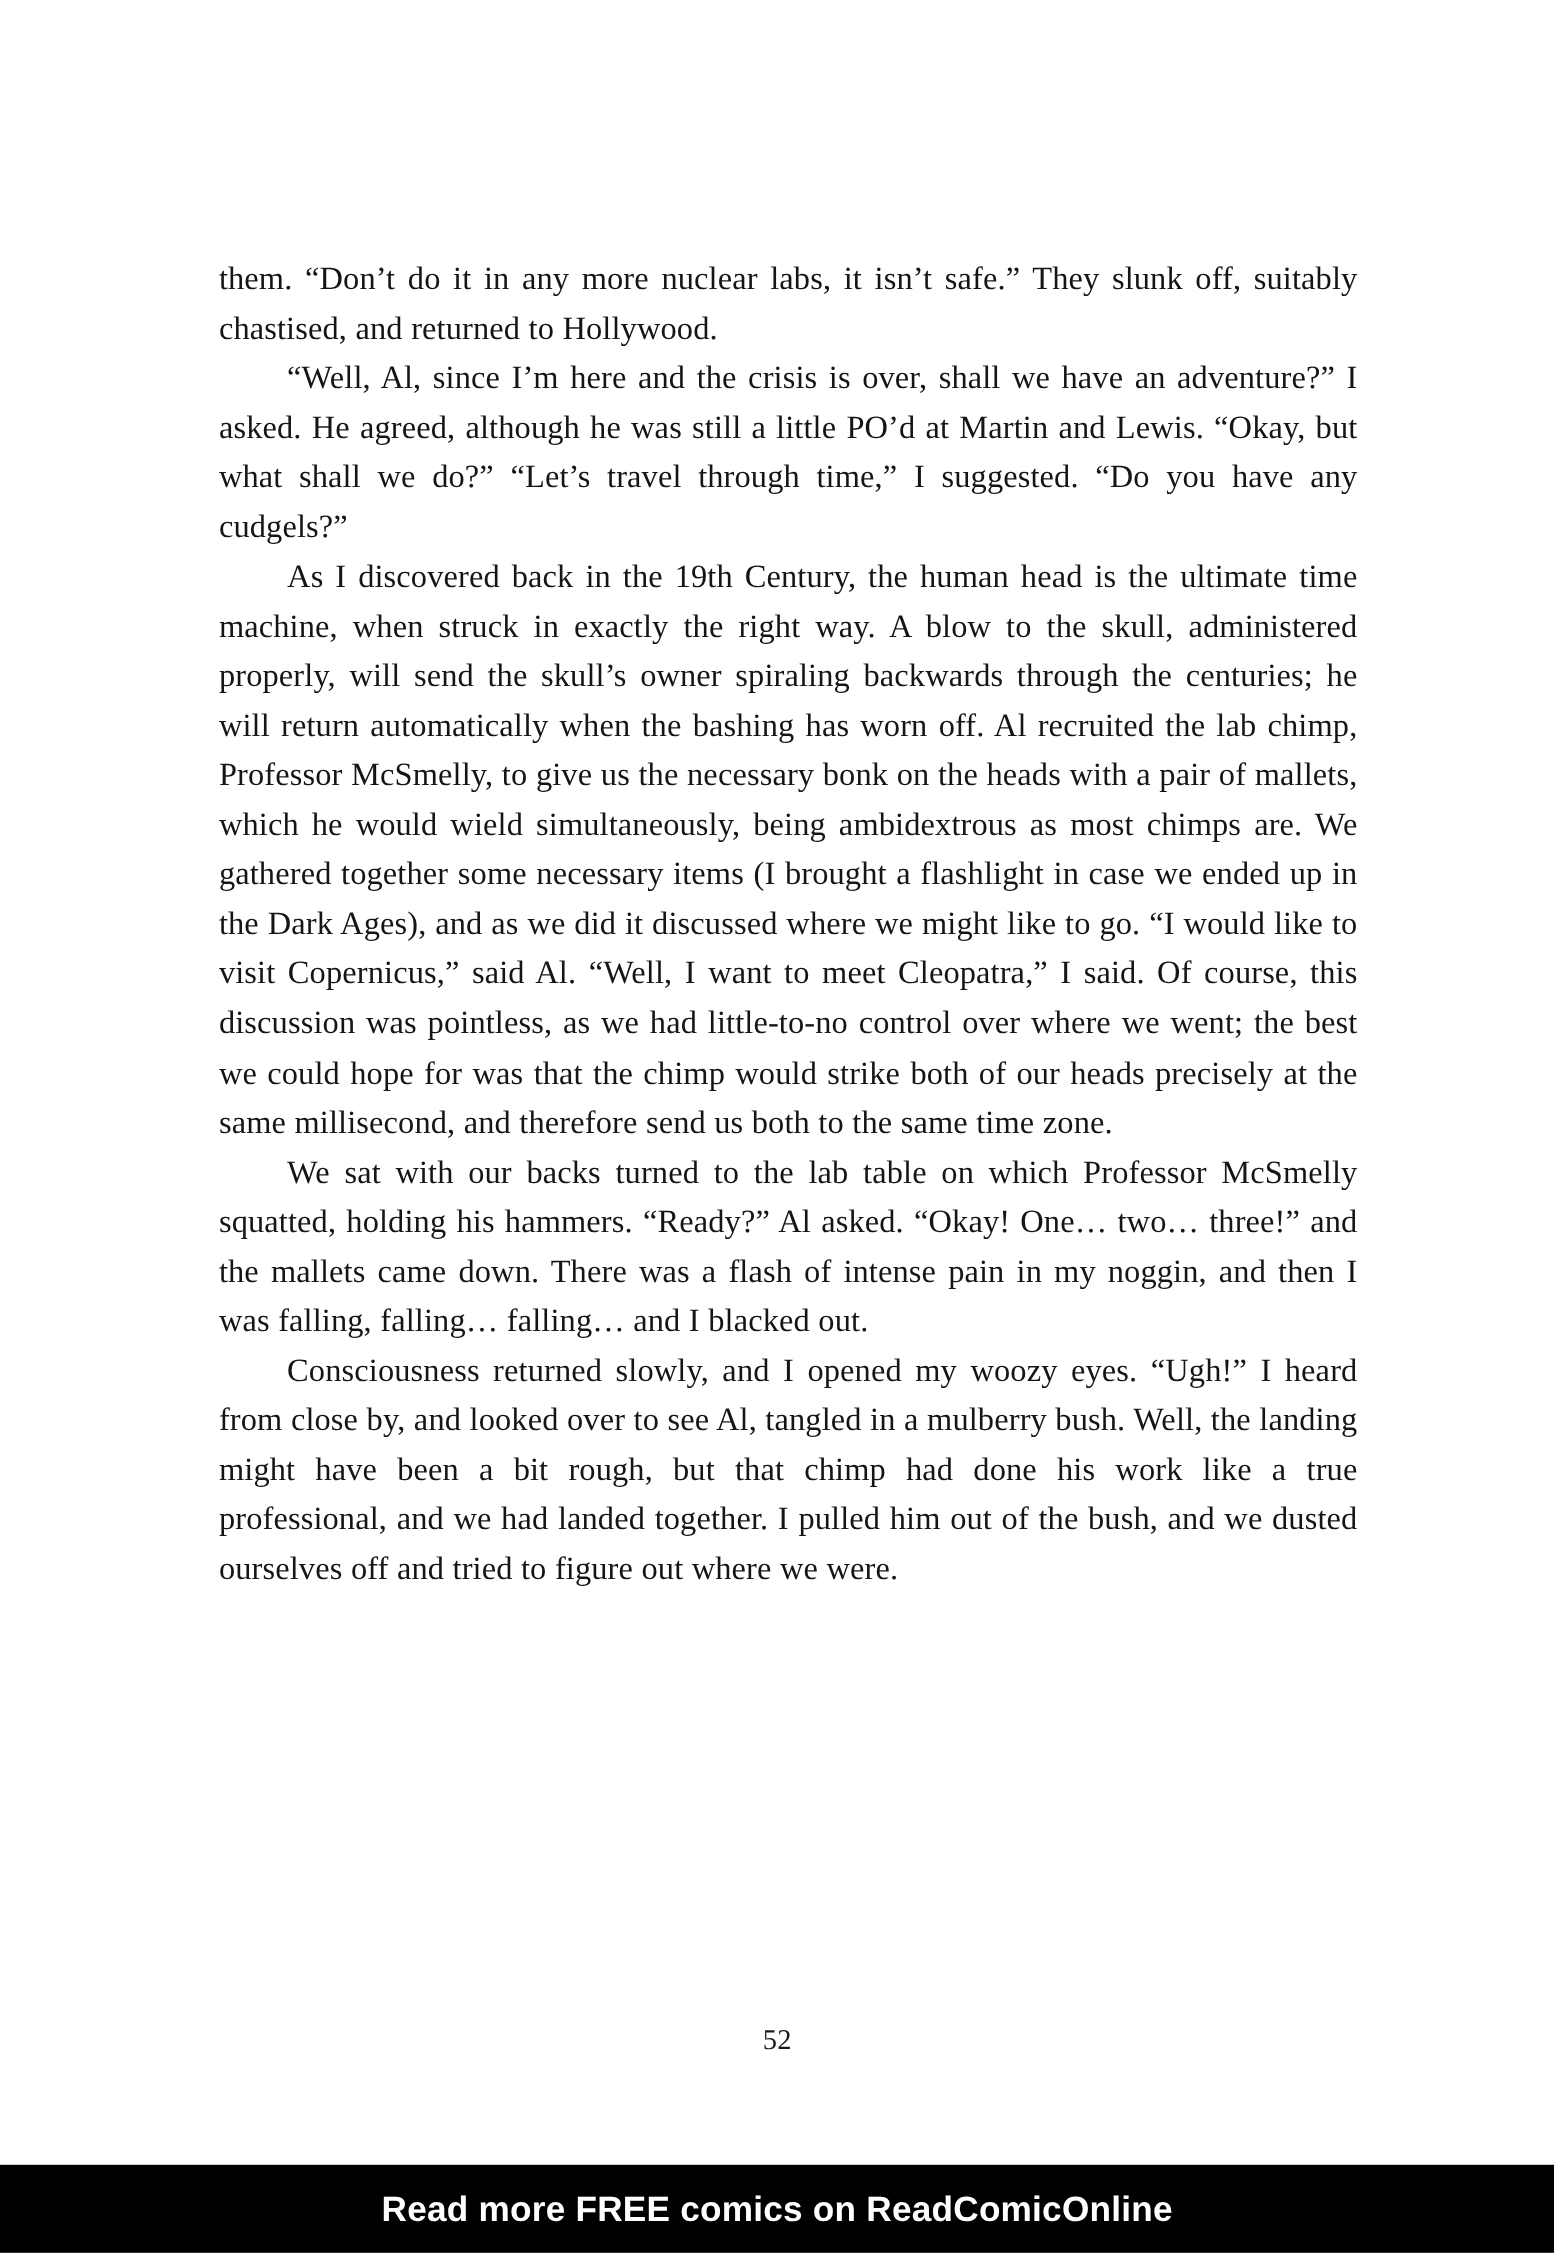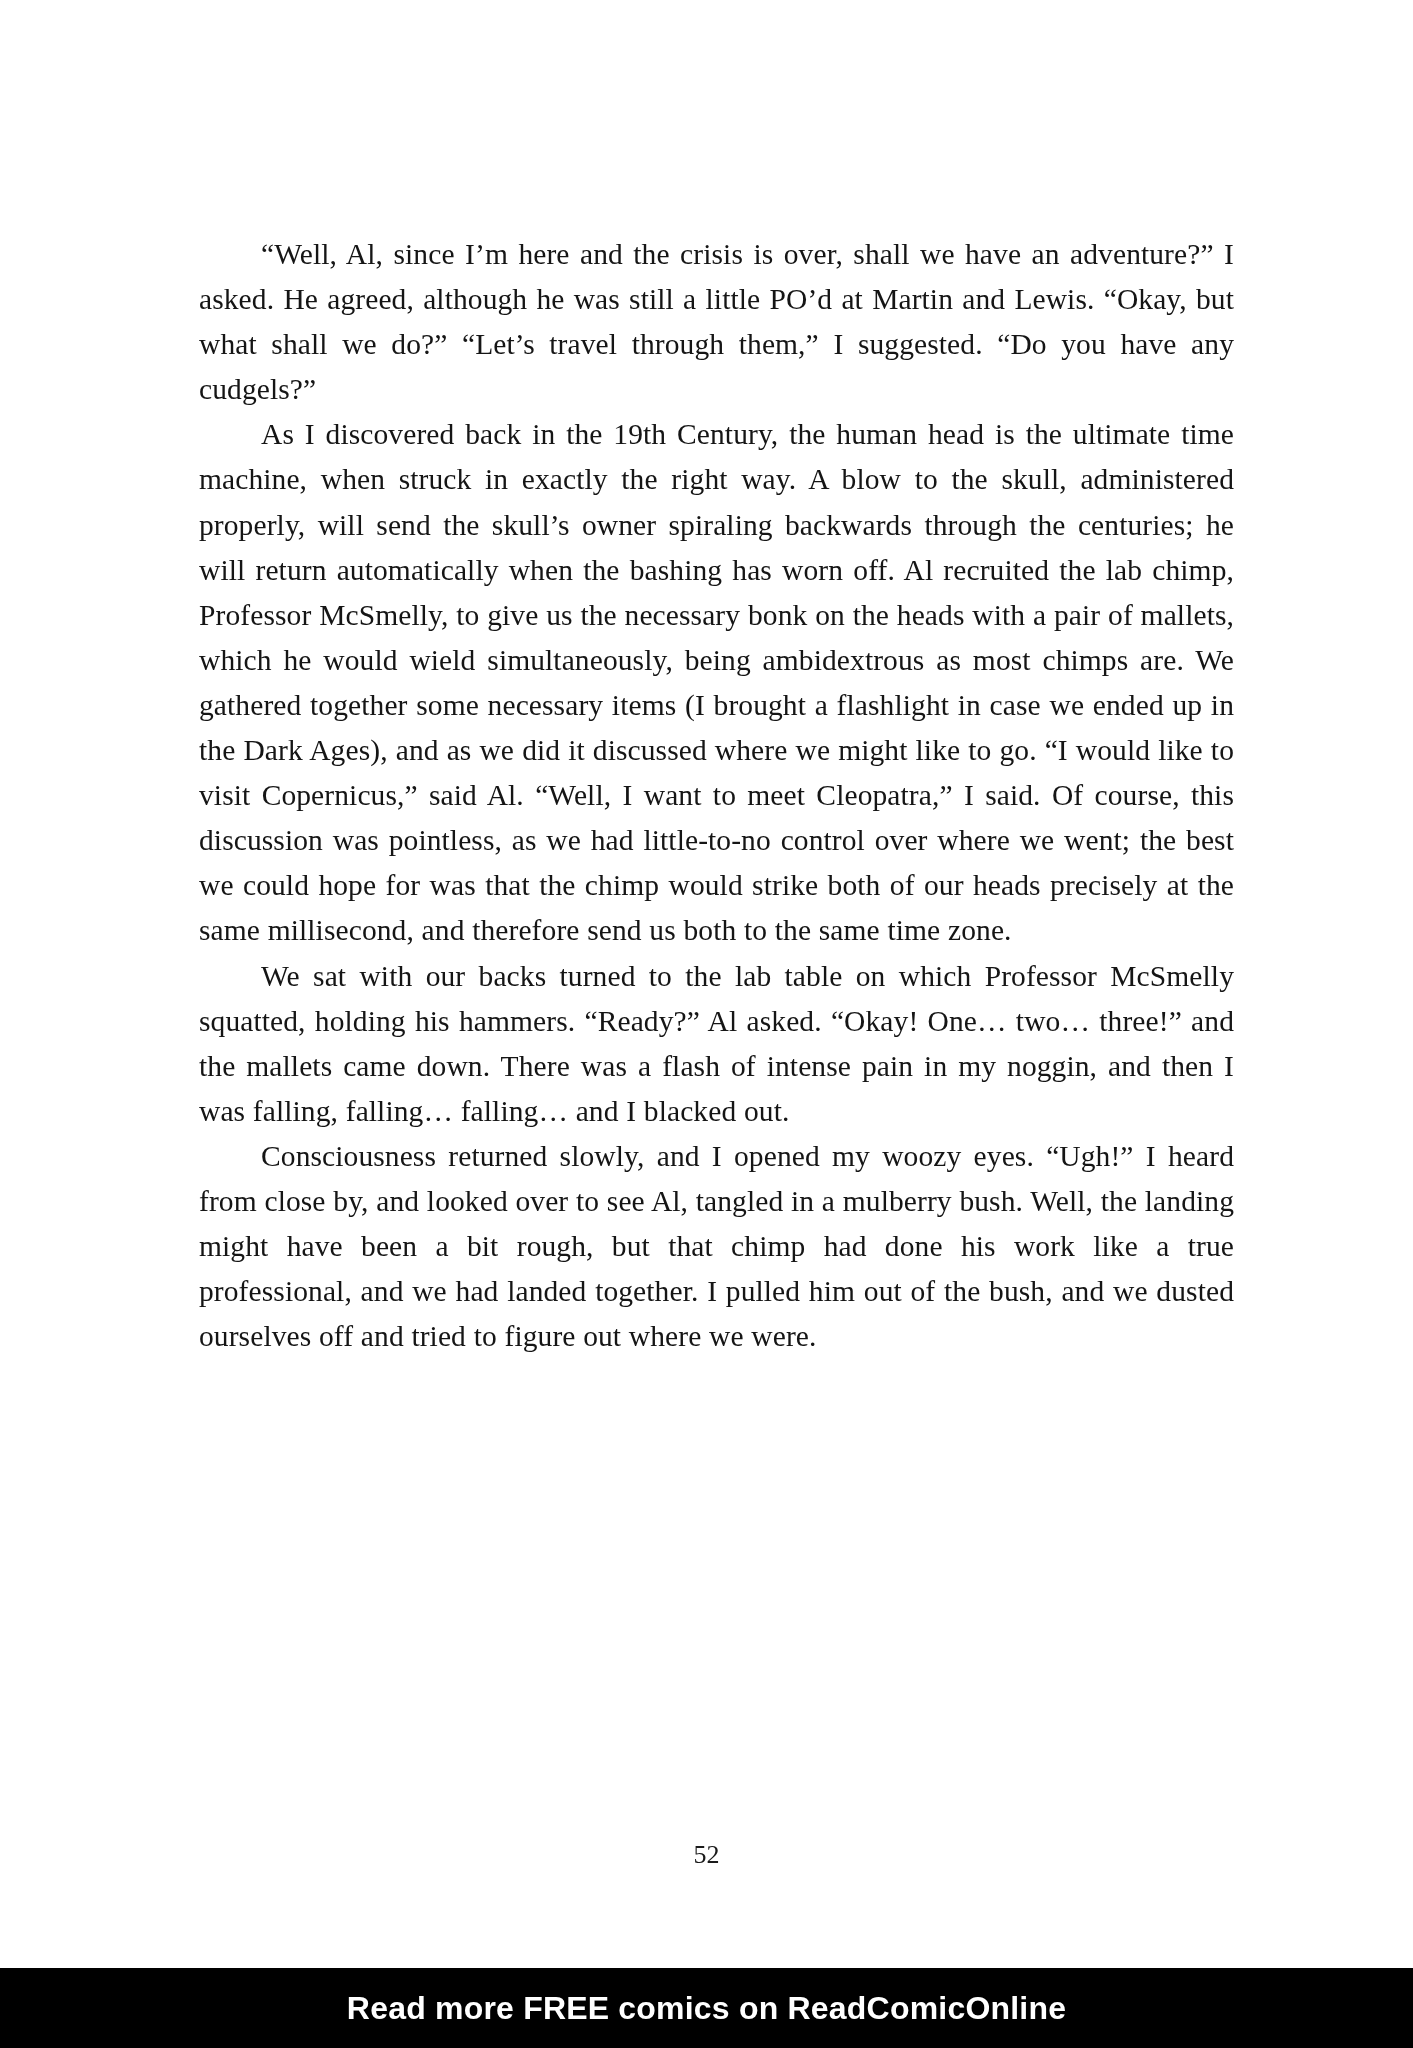--- a/index.html
+++ b/index.html
@@ -85,21 +85,22 @@
     letter-spacing: 0.2px;
     white-space: nowrap;
   }
 </style>
 </head>
 <body>
 
 <div id="page">
 
   <div id="text-column">
-    <p class="para indent">“Well, Al, since I’m here and the crisis is over, shall we have an adventure?” I asked. He agreed, although he was still a little PO’d at Martin and Lewis. “Okay, but what shall we do?” “Let’s travel through them,” I suggested. “Do you have any cudgels?”</p>
+    <p class="para">them. “Don’t do it in any more nuclear labs, it isn’t safe.” They slunk off, suitably chastised, and returned to Hollywood.</p>
+    <p class="para indent">“Well, Al, since I’m here and the crisis is over, shall we have an adventure?” I asked. He agreed, although he was still a little PO’d at Martin and Lewis. “Okay, but what shall we do?” “Let’s travel through time,” I suggested. “Do you have any cudgels?”</p>
     <p class="para indent">As I discovered back in the 19th Century, the human head is the ultimate time machine, when struck in exactly the right way. A blow to the skull, administered properly, will send the skull’s owner spiraling backwards through the centuries; he will return automatically when the bashing has worn off. Al recruited the lab chimp, Professor McSmelly, to give us the necessary bonk on the heads with a pair of mallets, which he would wield simultaneously, being ambidextrous as most chimps are. We gathered together some necessary items (I brought a flashlight in case we ended up in the Dark Ages), and as we did it discussed where we might like to go. “I would like to visit Copernicus,” said Al. “Well, I want to meet Cleopatra,” I said. Of course, this discussion was pointless, as we had little-to-no control over where we went; the best we could hope for was that the chimp would strike both of our heads precisely at the same millisecond, and therefore send us both to the same time zone.</p>
     <p class="para indent">We sat with our backs turned to the lab table on which Professor McSmelly squatted, holding his hammers. “Ready?” Al asked. “Okay! One… two… three!” and the mallets came down. There was a flash of intense pain in my noggin, and then I was falling, falling… falling… and I blacked out.</p>
     <p class="para indent">Consciousness returned slowly, and I opened my woozy eyes. “Ugh!” I heard from close by, and looked over to see Al, tangled in a mulberry bush. Well, the landing might have been a bit rough, but that chimp had done his work like a true professional, and we had landed together. I pulled him out of the bush, and we dusted ourselves off and tried to figure out where we were.</p>
   </div>
 
   <div id="folio">52</div>
 
   <div id="footer-banner">
     <span id="footer-banner-text">Read more FREE comics on ReadComicOnline</span>
   </div>

